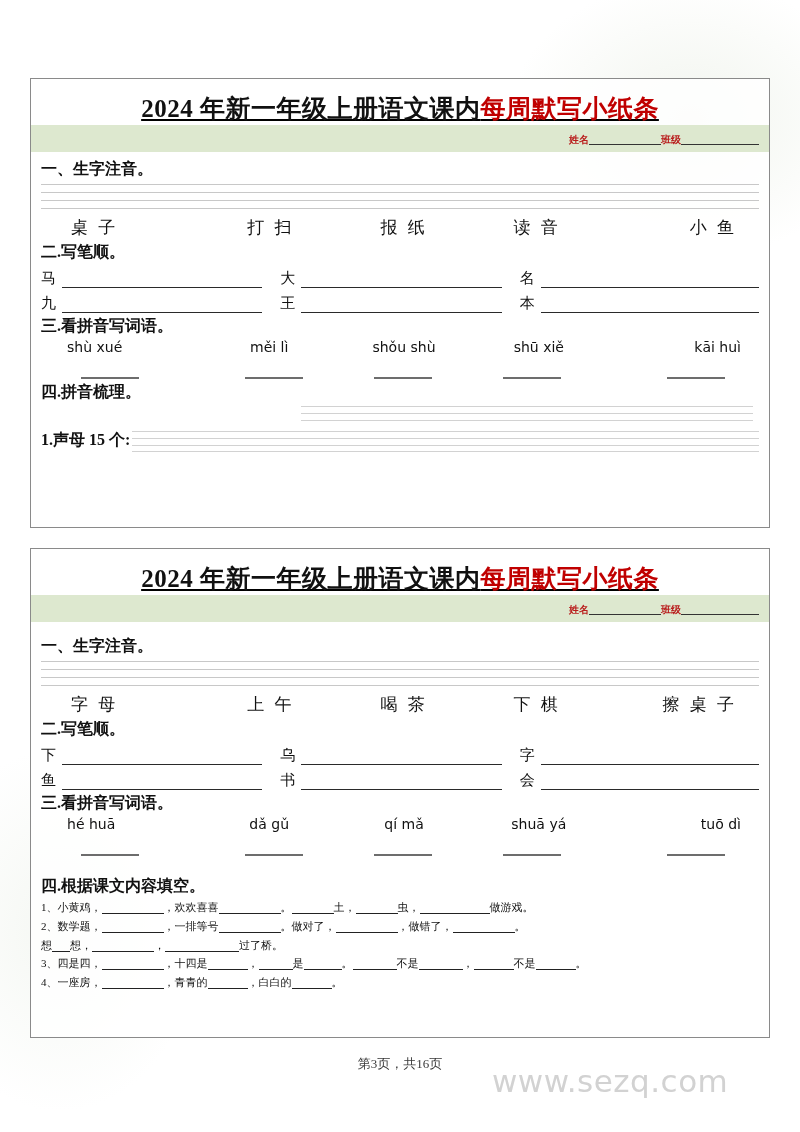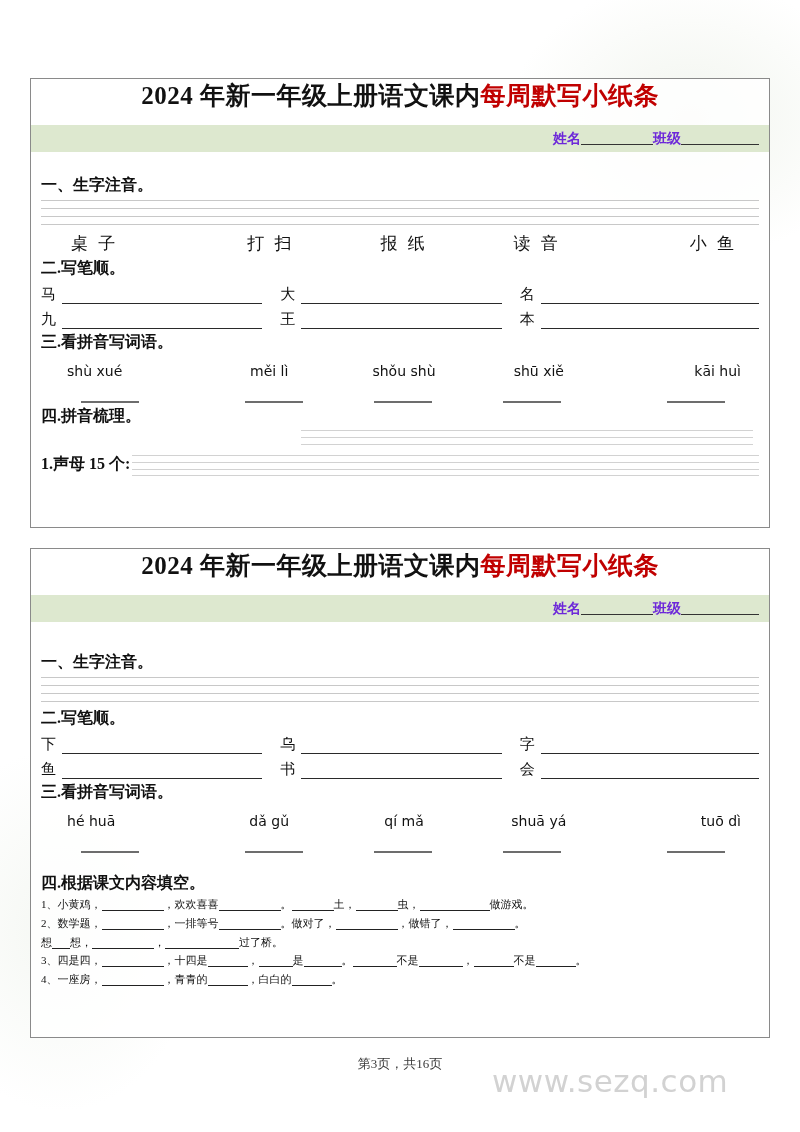--- a/index.html
+++ b/index.html
@@ -18,33 +18,33 @@
   }
   .card {
     position:absolute; left:30px; width:740px;
     border:1.5px solid #8a8a8a;
     background:rgba(255,255,255,.82);
     box-sizing:border-box;
   }
   #card-1 { top:78px; height:450px; }
   #card-2 { top:548px; height:490px; }
 
-  .title-bar { height:46px; display:flex; align-items:flex-start; justify-content:center; }
+  .title-bar { height:46px; display:flex; align-items:flex-end; justify-content:center;text-decoration:underline; }
   .title { font-size:25px; font-weight:bold; letter-spacing:.5px; white-space:nowrap; color:#111; }
   .title .red { color:#c00000; }
 
   .name-band {
     height:27px; background:#dde8cf;
     display:flex; align-items:center; justify-content:flex-end;
     padding-right:10px; box-sizing:border-box;
   }
-  .name-band .fld { font-size:14px; font-weight:bold; color:#6d28d9; white-space:nowrap; }
+  .name-band .fld { font-size:10px; font-weight:bold; color:#b91c1c; white-space:nowrap; }
   .ul { display:inline-block; border-bottom:1.4px solid #333; height:14px; vertical-align:-2px; }
 
-  .body { padding:20px 10px 0 10px; box-sizing:border-box; }
+  .body { padding:4px 10px 0 10px; box-sizing:border-box; }
   .sec-h { font-size:16px; font-weight:bold; color:#111; margin:3px 0 1px 0; }
 
   
   .staff { position:relative; height:30px; margin:2px 0 0 0; }
   .staff i { position:absolute; left:0; right:0; height:0; border-top:1.1px solid #c8c8c8; display:block; }
   .staff i:nth-child(1){ top:2px; } .staff i:nth-child(2){ top:10px; }
   .staff i:nth-child(3){ top:18px; } .staff i:nth-child(4){ top:26px; }
 
   .word-row { display:flex; font-size:17px; color:#111; margin-top:4px; letter-spacing:3px; }
   .word-row span { flex:1; text-align:center; white-space:nowrap; }
@@ -52,21 +52,21 @@
   .word-row span:last-child { text-align:right; padding-right:22px; }
 
   
   .stroke-row { display:flex; align-items:flex-end; margin:6px 0 0 0; gap:0; }
   .stroke-cell { flex:1; display:flex; align-items:flex-end; gap:6px; }
   .stroke-cell .ch { font-size:15px; color:#111; white-space:nowrap; }
   .stroke-cell .line { flex:1; border-bottom:1.3px solid #2a2a2a; height:15px; margin-right:18px; }
   .stroke-cell:last-child .line { margin-right:0; }
 
   
-  .py-row { display:flex; margin-top:10px;justify-content:flex-end; }
+  .py-row { display:flex; margin-top:2px;justify-content:flex-end; }
   .py-row span { flex:1; text-align:center; font-family:"DejaVu Sans", sans-serif; font-size:14px; color:#111; white-space:nowrap; }
   .py-row span:first-child { text-align:left; padding-left:26px; }
   .py-row span:last-child { text-align:right; padding-right:18px; }
   .blank-row { display:flex; margin-top:22px; }
   .blank-row span { flex:1; display:flex; justify-content:center; }
   .blank-row span i { display:block; width:58px; border-bottom:2px solid #6d6d6d; height:0; }
   .blank-row span:first-child { justify-content:flex-start; padding-left:40px; }
   .blank-row span:last-child { justify-content:flex-end; padding-right:34px; }
 
   
@@ -209,20 +209,27 @@
     </div>
     <div class="body">
 
       <div class="sec-h" style="margin-top:10px">一、生字注音。</div>
       <div class="staff">
           <i></i>
           <i></i>
           <i></i>
           <i></i>
         </div>
+      <div class="word-row">
+        <span>字 母</span>
+        <span>上 午</span>
+        <span>喝 茶</span>
+        <span>下 棋</span>
+        <span>擦 桌 子</span>
+      </div>
 
       <div class="sec-h">二.写笔顺。</div>
       <div class="stroke-row">
         <div class="stroke-cell">
             <span class="ch">下</span>
             <span class="line"></span>
           </div>
         <div class="stroke-cell">
             <span class="ch">乌</span>
             <span class="line"></span>

